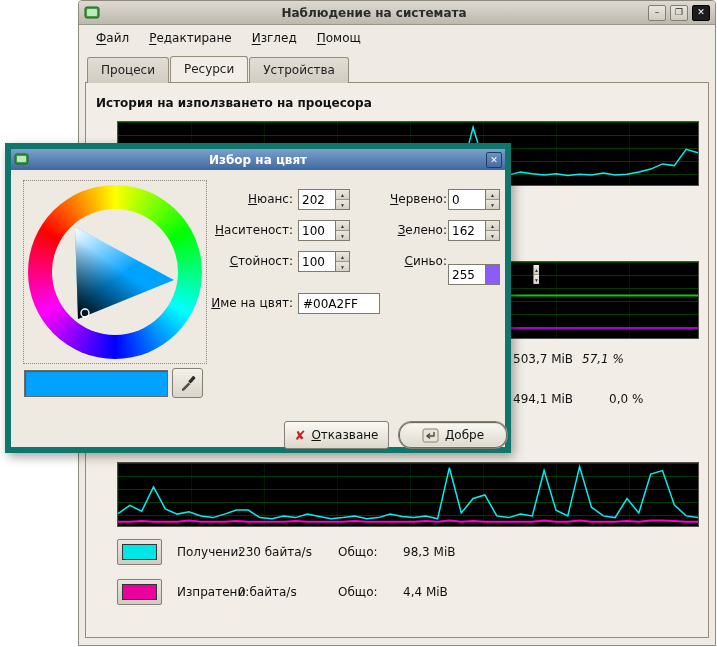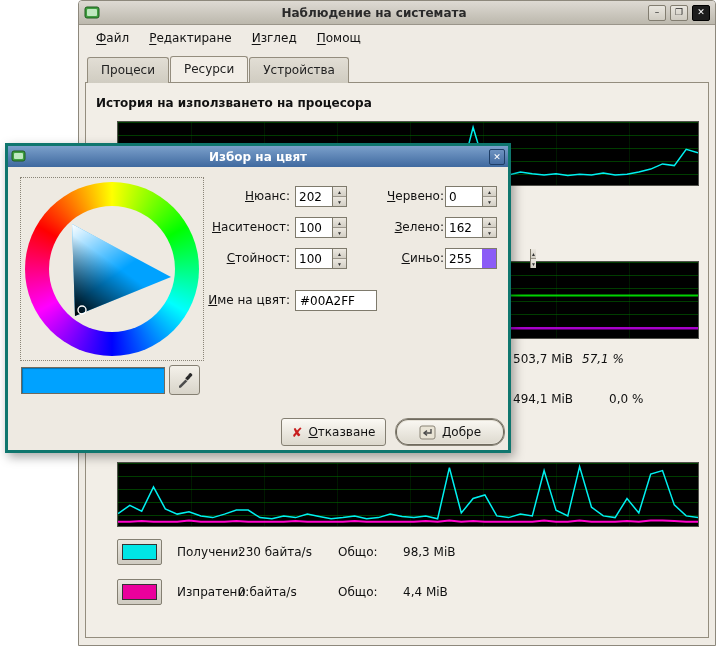--- a/index.html
+++ b/index.html
@@ -72,21 +72,21 @@
   .legend-swatch {
     position: absolute; width: 45px; height: 26px;
     border: 1px solid #847f72; background: linear-gradient(#e9e6df,#cfcbc1);
     padding: 4px; border-radius: 2px;
   }
   .legend-swatch .swatch-fill { width: 100%; height: 100%; border: 1px solid #333; }
   .legend-text { position: absolute; color: #111; }
   
   .dialog {
     position: absolute; left: 5px; top: 143px; width: 506px; height: 310px;
-    background: #eeeae2; border: 3px solid #0f766e;
+    background: #eeeae2; border: 6px solid #0f766e;
     box-shadow: 3px 4px 10px rgba(0,0,0,.35);
     z-index: 10;
   }
   .dlg-titlebar {
     height: 21px; background: linear-gradient(#7ba0cb, #3f699f);
     display: flex; align-items: center; padding: 0 3px; gap: 4px;
   }
   .dlg-title { flex: 1; text-align: center; font-weight: bold; color: #fff; font-size: 12px; }
   .dlg-close {
     width: 16px; height: 16px; border: 1px solid #1e3e66;
@@ -300,21 +300,21 @@
     <span class="fld-label2" style="left:334px; top:50px;"><u>З</u>елено:</span>
     <div class="spin" style="left:437px; top:50px;">
       <input value="162" style="">
       <span class="arrows">
           <button class="arrow">▲</button>
           <button class="arrow">▼</button>
         </span>
     </div>
 
     <span class="fld-label2" style="left:334px; top:81px;"><u>С</u>иньо:</span>
-    <div class="spin" style="left:437px; top:81px;gap:48px;">
+    <div class="spin" style="left:437px; top:94px;gap:48px;">
       <input value="255" style="">
       <span class="arrows">
           <button class="arrow">▲</button>
           <button class="arrow">▼</button>
         </span>
     </div>
 
     <span class="fld-label" style="left:110px; top:123px;"><u>И</u>ме на цвят:</span>
     <input class="text-field" style="left: 287px; top: 123px; width: 82px;" value="#00A2FF">
 

